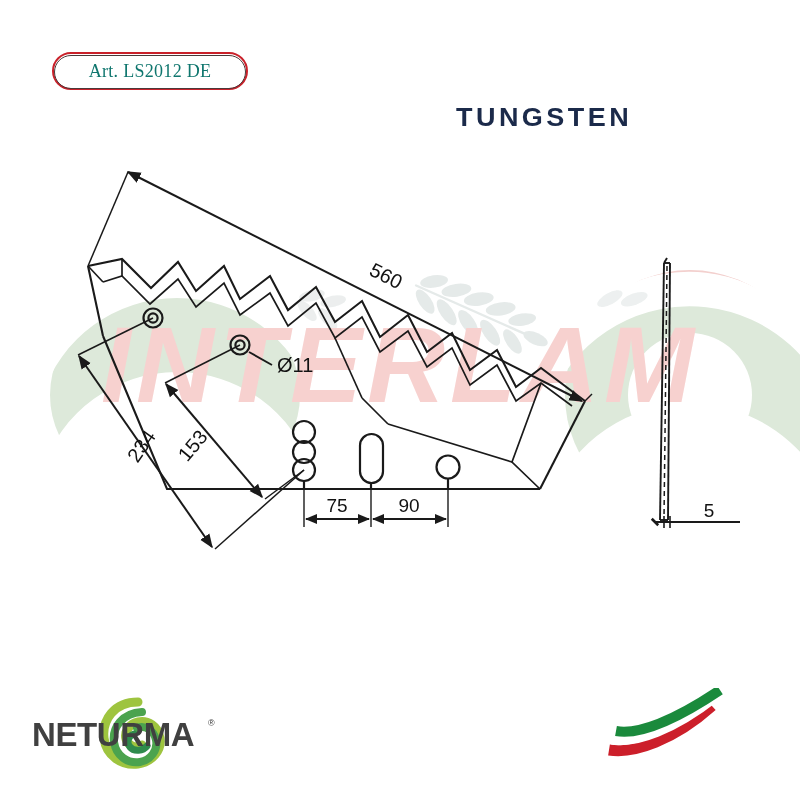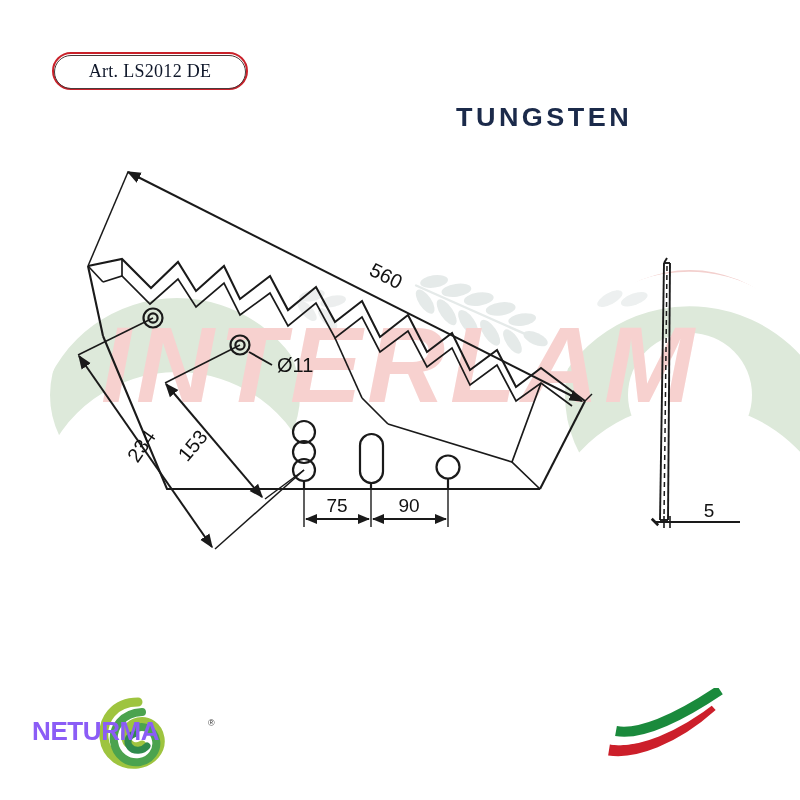--- a/index.html
+++ b/index.html
@@ -56,21 +56,21 @@
   }
   .art-badge .art-text {
     position: absolute;
     left: 0; top: 0;
     width: 100%; height: 100%;
     display: flex;
     align-items: center;
     justify-content: center;
     font-family: "Liberation Serif", serif;
     font-size: 18px;
-    color: #0f172a;
+    color: #0f766e;
     letter-spacing: 0.3px;
     white-space: nowrap;
   }
 
   .tungsten {
     position: absolute;
     left: 456px;
     top: 103px;
     z-index: 5;
     font-family: "Liberation Sans", sans-serif;
@@ -89,23 +89,23 @@
     top: 706px;
     z-index: 5;
     width: 190px;
     height: 56px;
   }
   .neturma .nm-text {
     position: absolute;
     left: 0;
     top: 10px;
     font-family: "Liberation Sans", sans-serif;
-    font-size: 26px;
+    font-size: 33px;
     font-weight: bold;
-    color: #8b5cf6;
+    color: #404040;
     letter-spacing: -0.4px;
     white-space: nowrap;
     z-index: 2;
   }
   .neturma .nm-reg {
     position: absolute;
     left: 176px;
     top: 12px;
     font-size: 9px;
     color: #3a3a3a;

